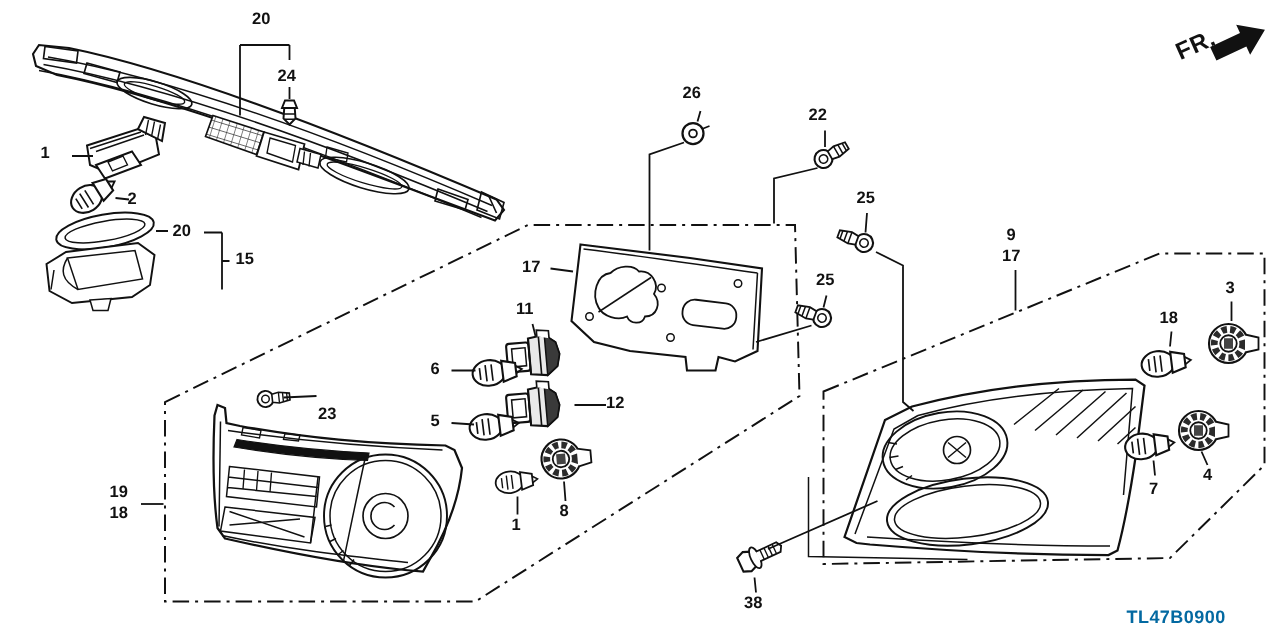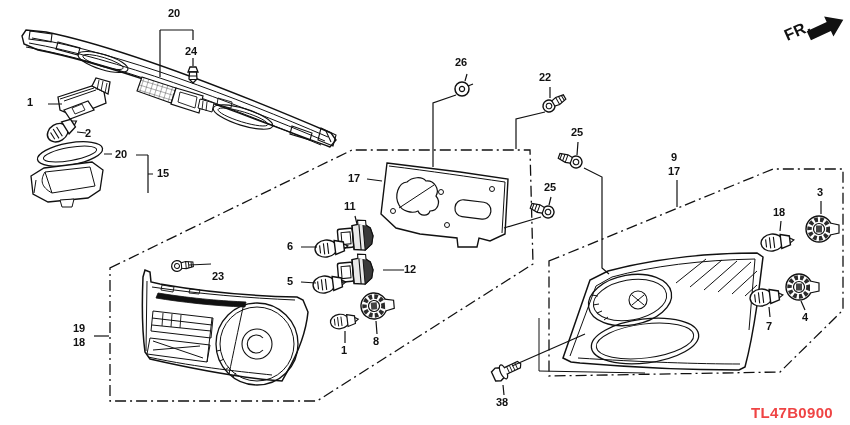--- a/index.html
+++ b/index.html
@@ -3,22 +3,22 @@
 <meta charset="utf-8">
 <style>
   html,body{margin:0;padding:0;background:#fff;}
   .stage{position:relative;width:850px;height:425px;background:#ffffff;overflow:hidden;
          font-family:"Liberation Sans",sans-serif;}
   .stage svg{position:absolute;left:0;top:0;}
   .part-label{position:absolute;font-weight:700;font-size:11px;line-height:15px;color:#111;
               white-space:nowrap;user-select:none;}
   .fr-label{position:absolute;left:784px;top:22px;font-weight:700;font-size:16px;color:#111;
             transform:rotate(-24deg);letter-spacing:.5px;}
-  .diagram-code{position:absolute;left:751px;top:404px;font-weight:700;font-size:15px;
-                color:#ef4444;letter-spacing:.3px;}
+  .diagram-code{position:absolute;left:751px;top:404px;font-weight:700;font-size:12px;
+                color:#0369a1;letter-spacing:.3px;}
 </style>
 </head>
 <body>
 
 <div class="stage">
 
 <svg width="850" height="425" viewBox="0 0 850 425">
   <defs>
     <pattern id="gridpat" width="5" height="5" patternUnits="userSpaceOnUse" patternTransform="rotate(17)">
       <rect x="0" y="0" width="5" height="5" fill="#fff"></rect>

